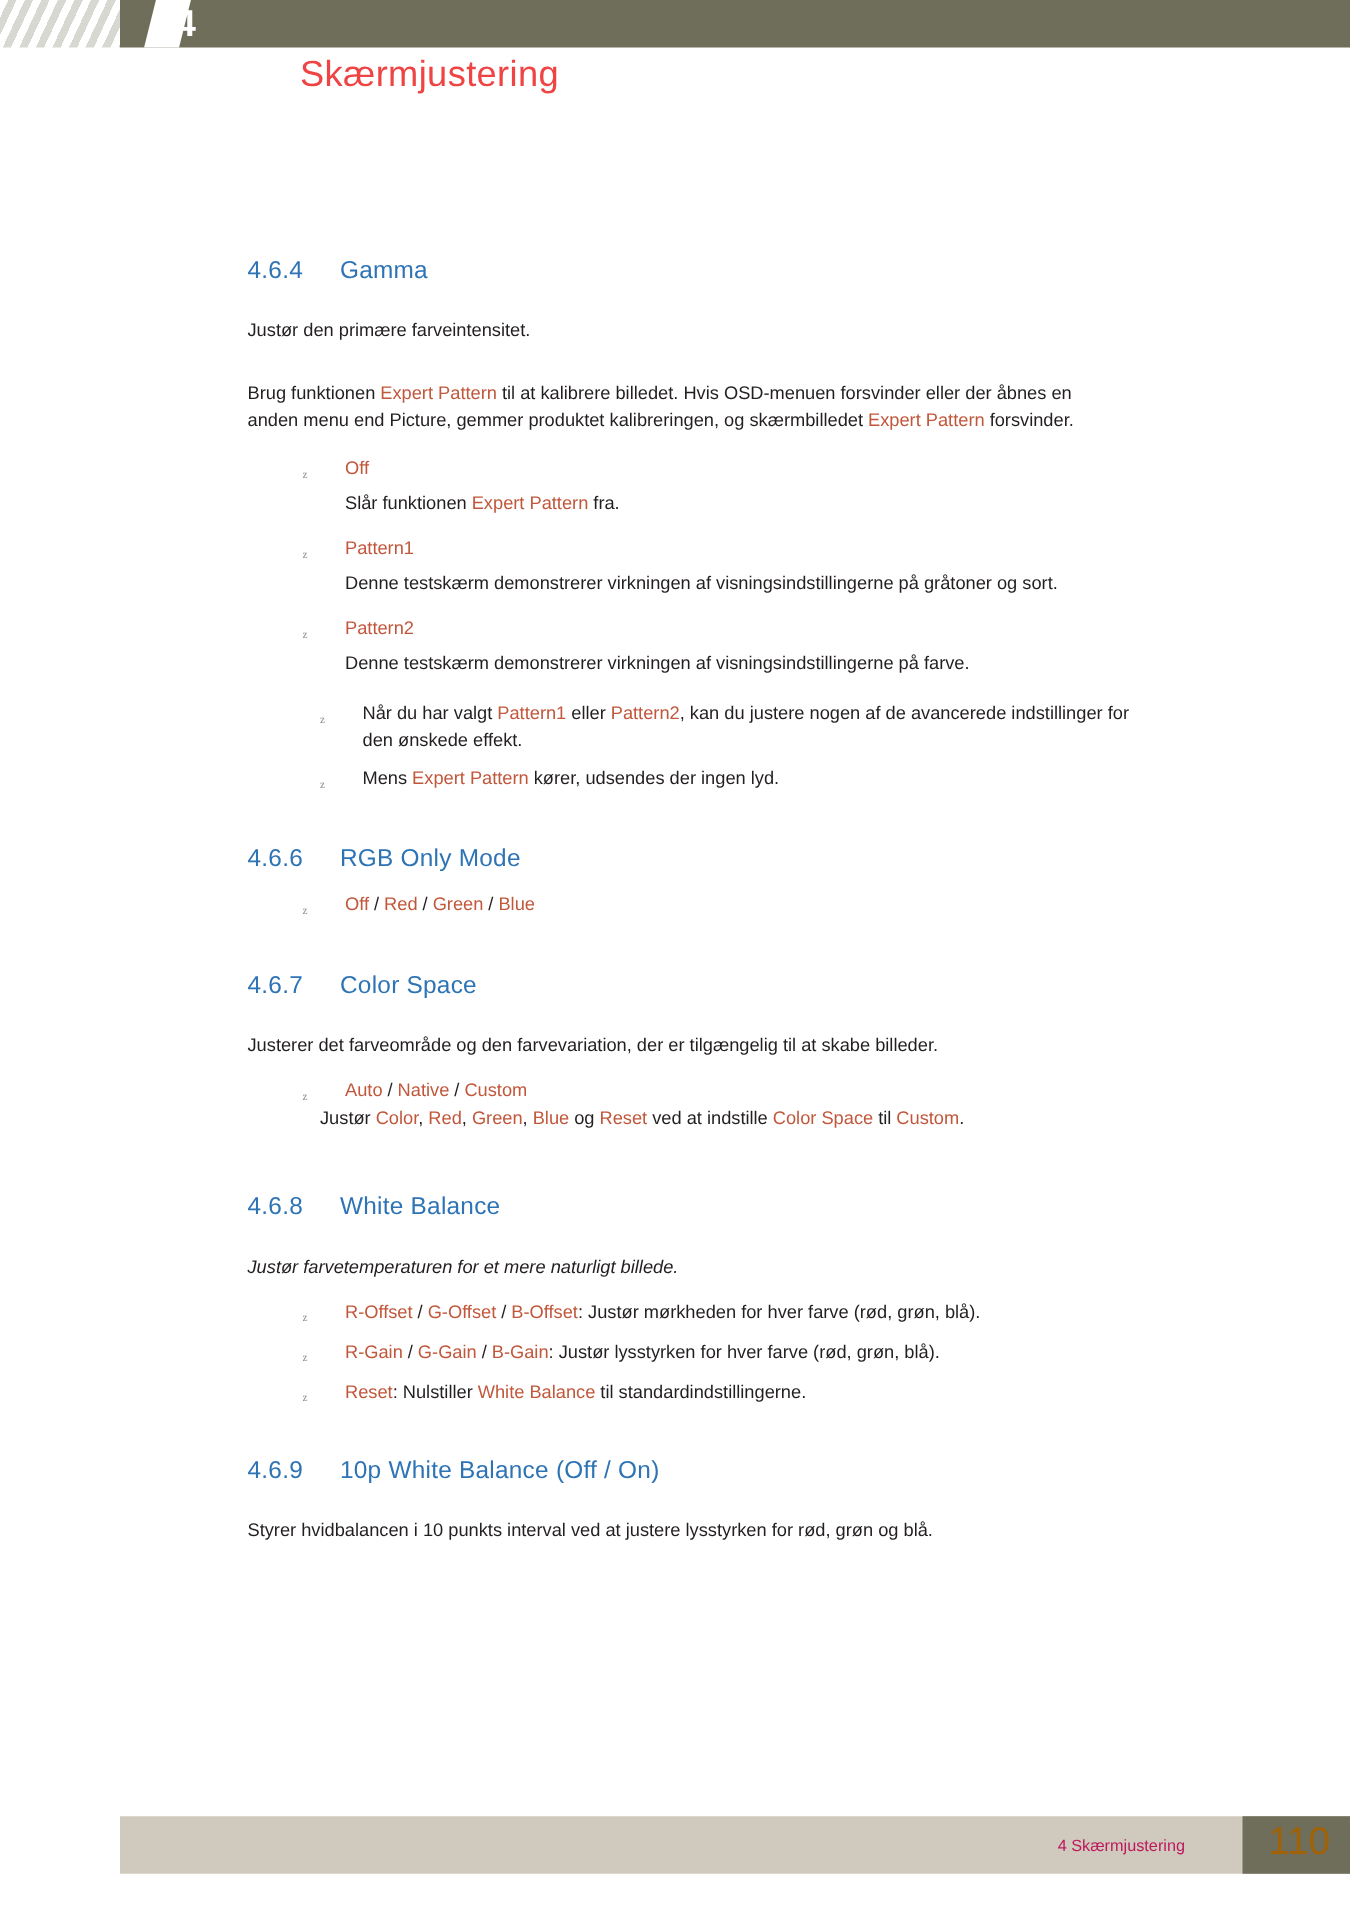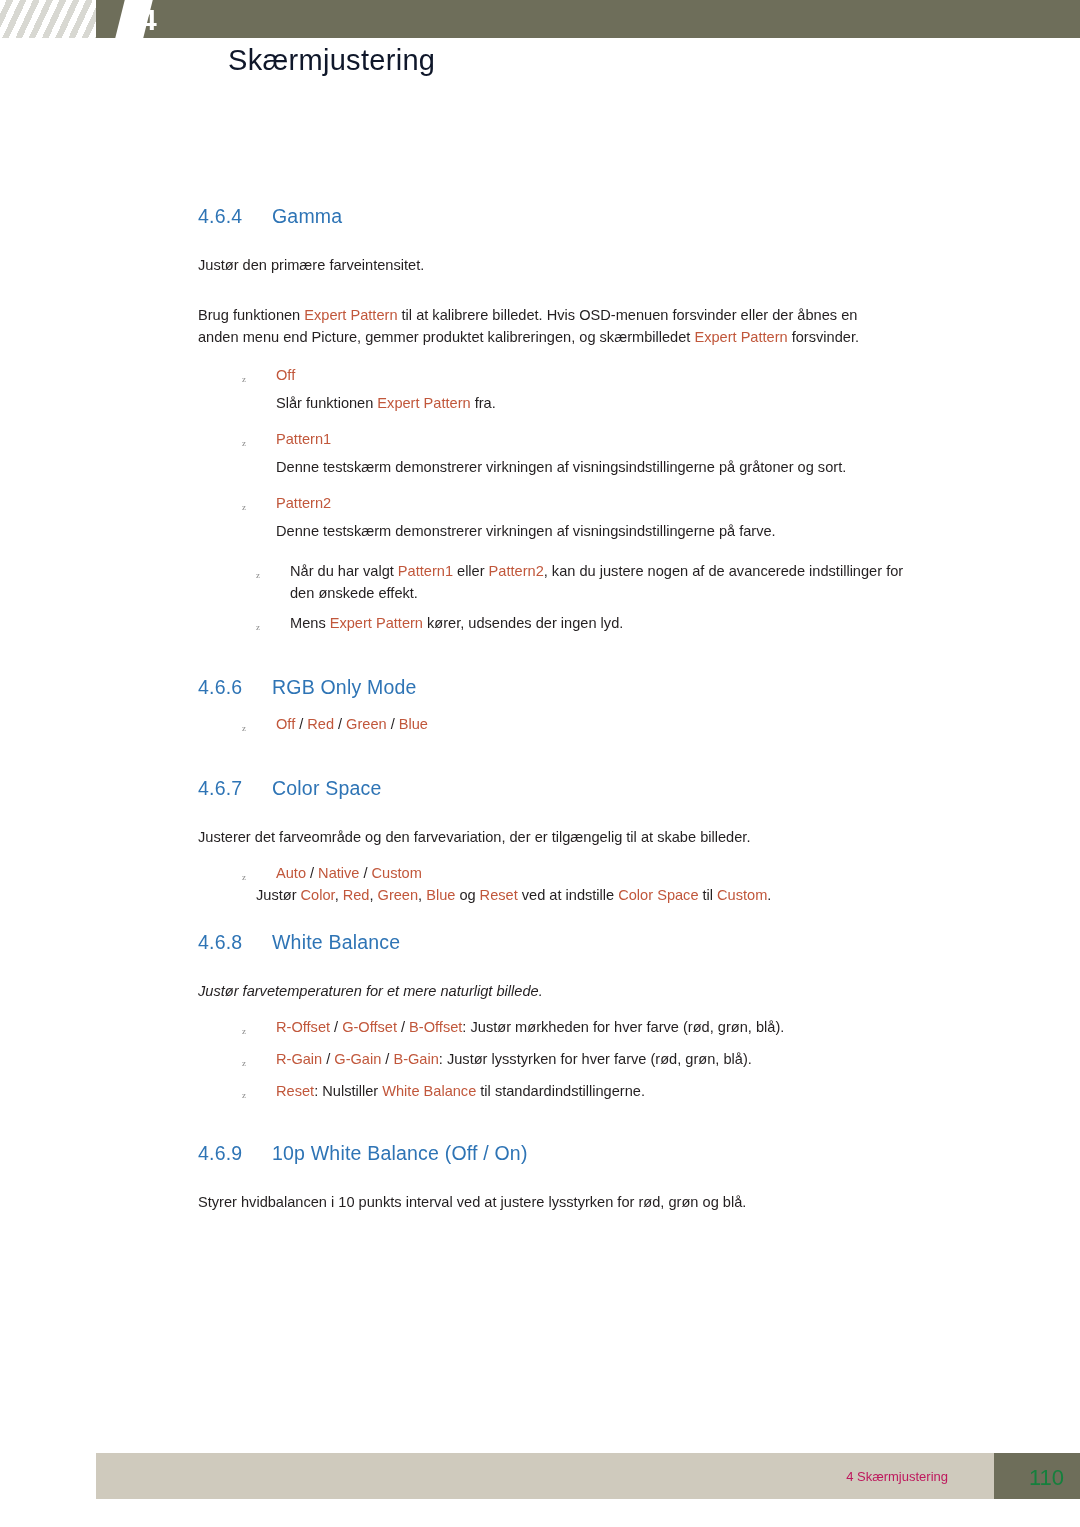--- a/index.html
+++ b/index.html
@@ -52,23 +52,23 @@
     top: 3px; left: 140px;
     font-size: 30px;
     font-weight: bold;
     color: #ffffff;
     letter-spacing: 0;
   }
   
   .page-title {
     position: absolute;
     top: 44px;
-    left: 228px;
+    left: 240px;
     font-size: 29px;
-    color: #0f172a;
+    color: #ef4444;
     letter-spacing: 0.3px;
   }
   
   .content {
     position: absolute;
     top: 205px;
     left: 198px;
     width: 840px;
   }
   h2.sec {
@@ -133,22 +133,22 @@
     right: 0;
     bottom: 28px;
     width: 86px;
     height: 46px;
     background: #6e6e5a;
   }
   .footer-num {
     position: absolute;
     right: 16px;
     bottom: 36px;
-    font-size: 22px;
-    color: #15803d;
+    font-size: 31px;
+    color: #a16207;
     font-weight: normal;
   }
   .footer-text {
     position: absolute;
     right: 132px;
     bottom: 43px;
     font-size: 13px;
     color: #be185d;
   }
   .sp { display:inline-block; width:4px; }
@@ -220,21 +220,21 @@
   <p class="para" style="margin-top:26px;">Justerer det farveområde og den farvevariation, der er tilgængelig til at skabe billeder.</p>
 
   <div class="bullet b1" style="margin-top:14px;">
     <span class="heading-orange">Auto</span><span class="sp"></span>/<span class="sp"></span><span class="heading-orange">Native</span><span class="sp"></span>/<span class="sp"></span><span class="heading-orange">Custom</span>
   </div>
 
   <div class="sub-text" style="margin-top:0;margin-left:58px;">
     <span>Justør</span><span class="sp"></span><span class="orange">Color</span>,<span class="sp"></span><span class="orange">Red</span>,<span class="sp"></span><span class="orange">Green</span>,<span class="sp"></span><span class="orange">Blue</span><span class="sp"></span><span>og</span><span class="sp"></span><span class="orange">Reset</span><span class="sp"></span><span>ved at indstille</span><span class="sp"></span><span class="orange">Color Space</span><span class="sp"></span><span>til</span><span class="sp"></span><span class="orange">Custom</span><span>.</span>
   </div>
 
-  <h2 class="sec" style="margin-top:25px;">
+  <h2 class="sec" style="margin-top:48px;">
     <span class="num">4.6.8</span><span>White Balance</span>
   </h2>
 
   <p class="para" style="margin-top:26px;font-style:italic;">Justør farvetemperaturen for et mere naturligt billede.</p>
 
   <div class="bullet b1" style="margin-top:14px;">
     <span class="heading-orange">R-Offset</span><span class="sp"></span>/<span class="sp"></span><span class="heading-orange">G-Offset</span><span class="sp"></span>/<span class="sp"></span><span class="heading-orange">B-Offset</span><span>: Justør mørkheden for hver farve (rød, grøn, blå).</span>
   </div>
 
   <div class="bullet b1" style="margin-top:10px;">

